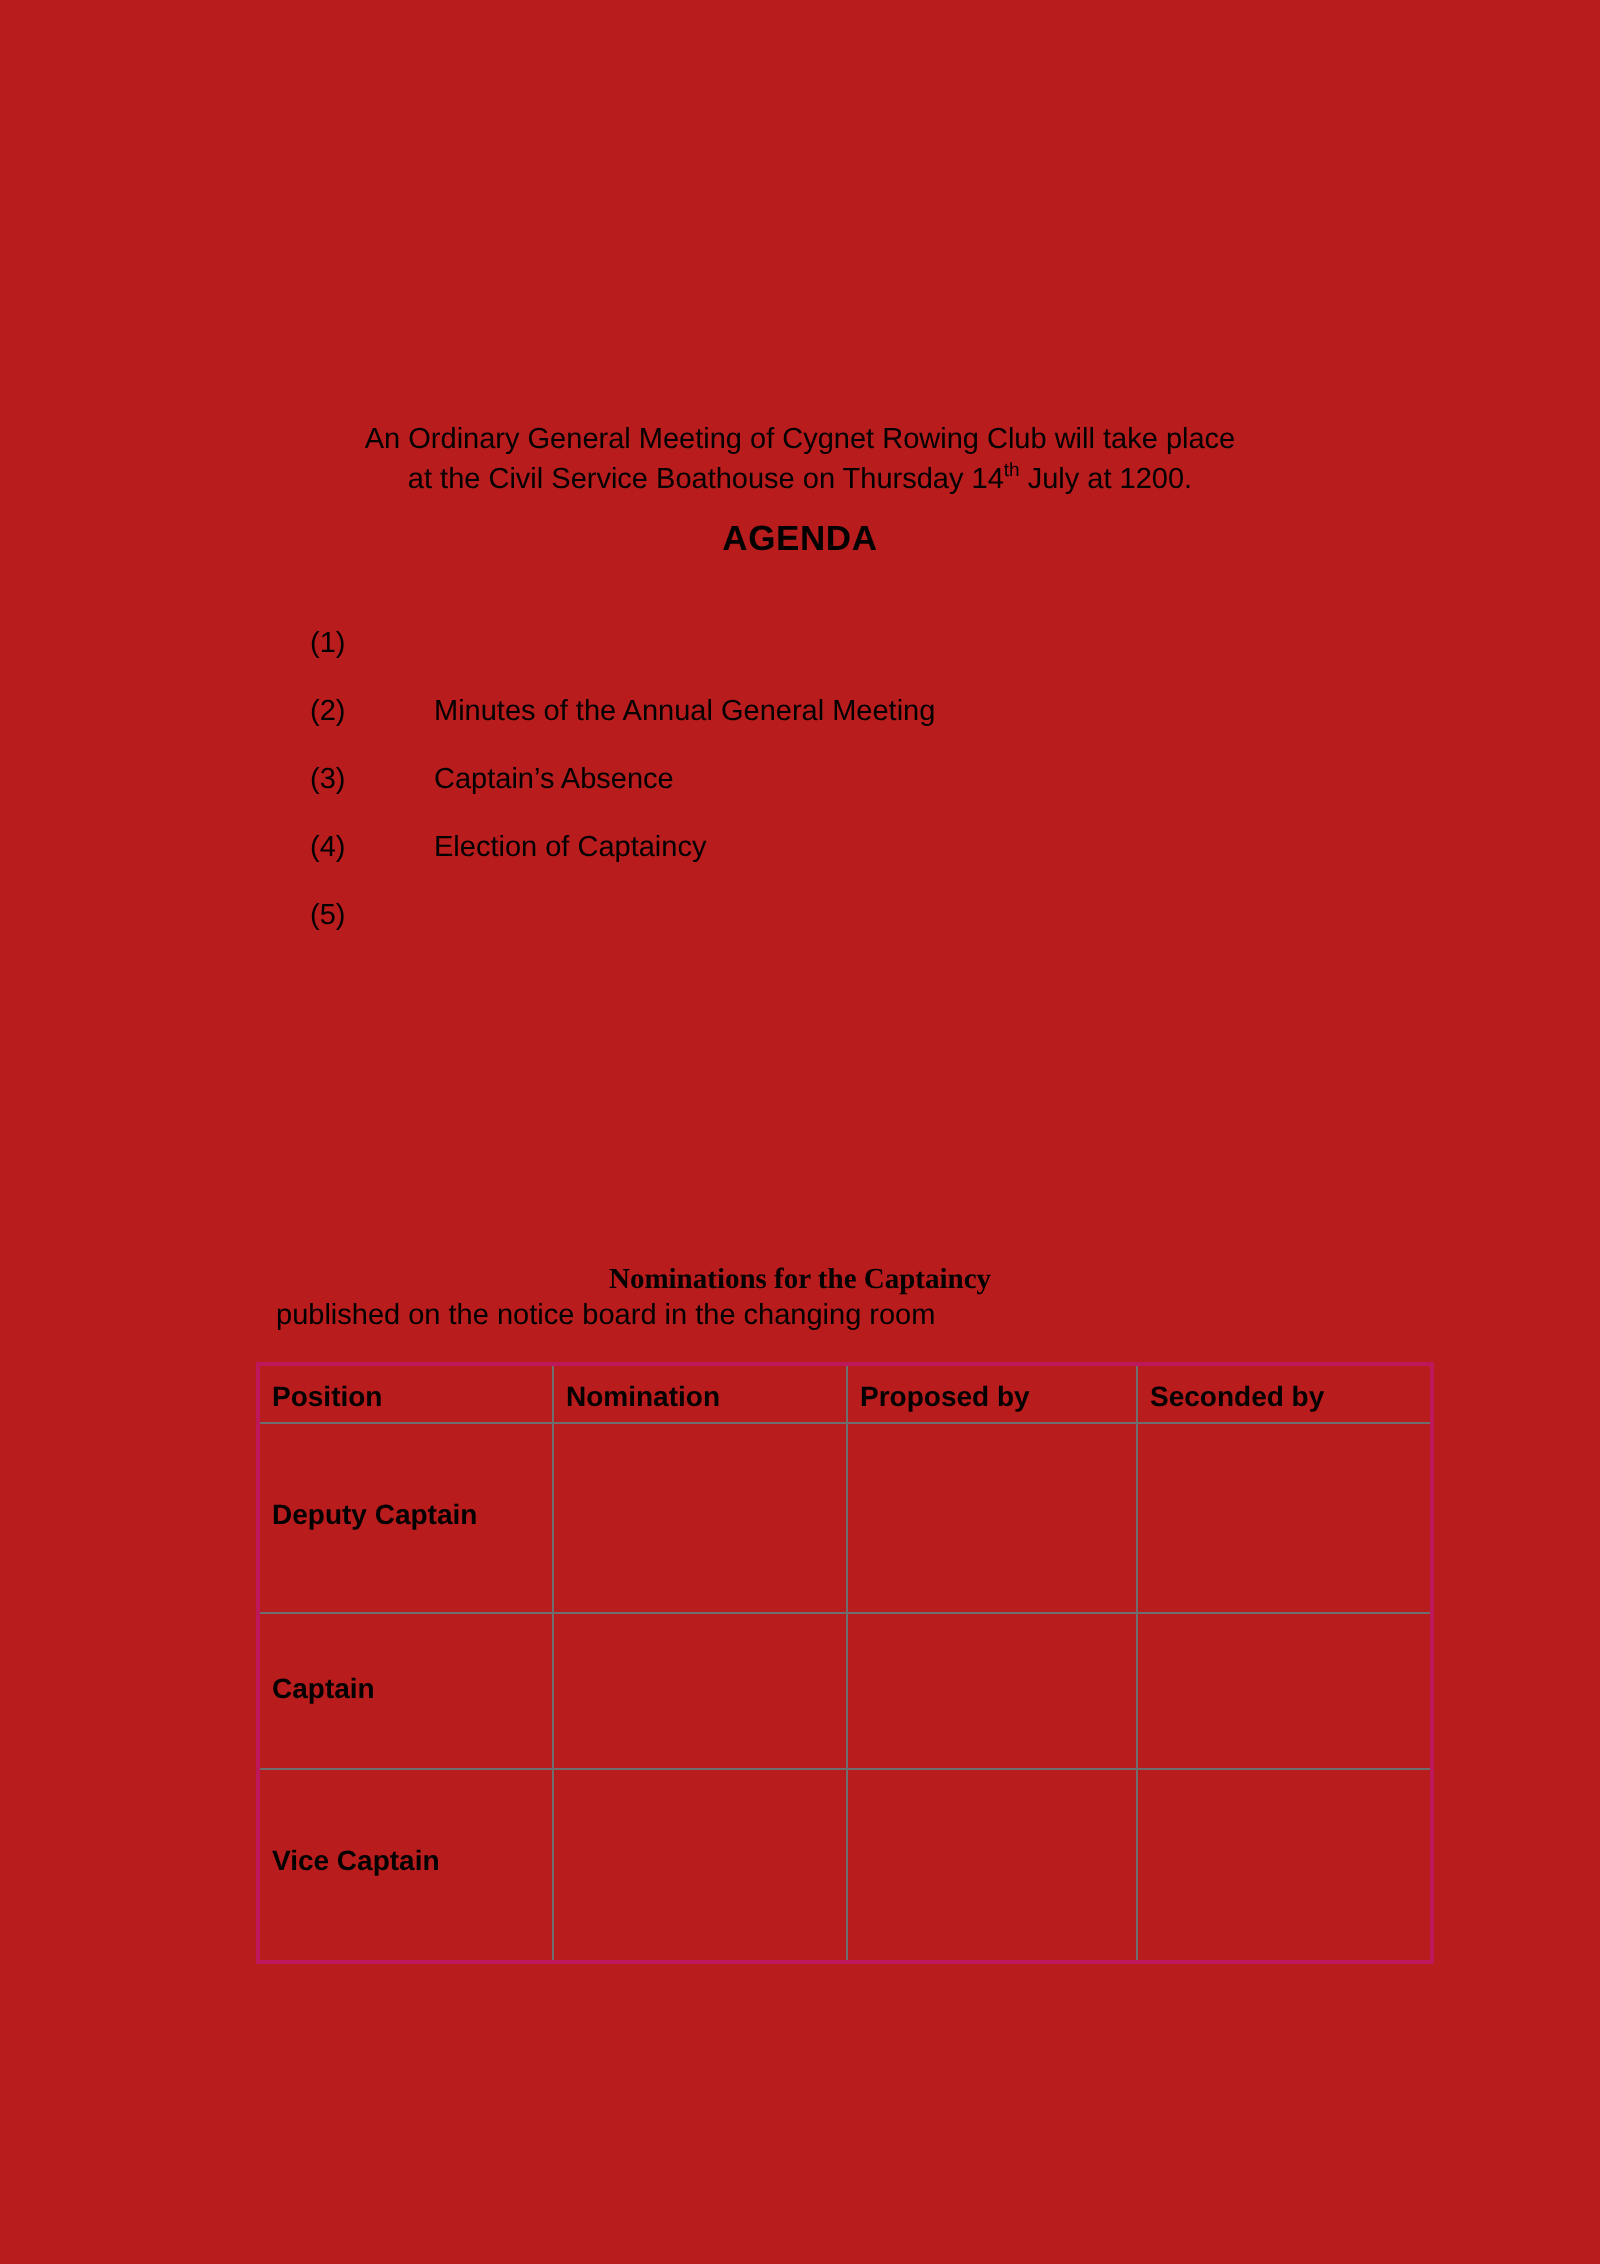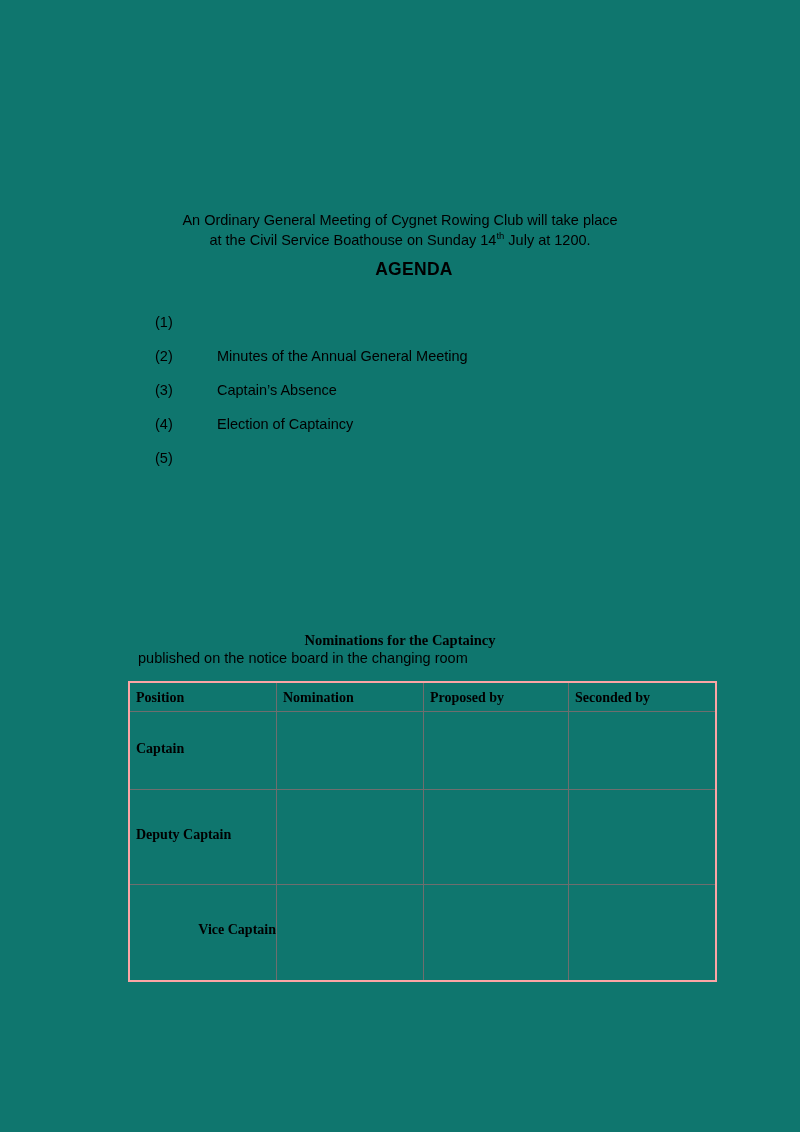--- a/index.html
+++ b/index.html
@@ -12,21 +12,21 @@
     height: 1132px;
     position: relative;
     font-family: "Liberation Sans", sans-serif;
     color: #000000;
     overflow: hidden;
   }
 
   .page {
     position: absolute;
     inset: 0;
-    background: #0f766e;
+    background: #b91c1c;
   }
 
   
   .notice {
     position: absolute;
     left: 130px;
     top: 210px;
     width: 540px;
     text-align: center;
     font-size: 14.5px;
@@ -35,21 +35,21 @@
   .notice-line { white-space: nowrap; }
   .notice sup {
     font-size: 9.5px;
     vertical-align: super;
     line-height: 0;
   }
 
   
   .agenda-heading {
     position: absolute;
-    left: 144px;
+    left: 130px;
     top: 259px;
     width: 540px;
     text-align: center;
     font-size: 17.5px;
     font-weight: bold;
     letter-spacing: 0.3px;
   }
 
   
   .agenda-list {
@@ -94,22 +94,21 @@
   .nom-table-wrap {
     position: absolute;
     left: 128px;
     top: 681px;
     width: 558px;
   }
   table.nom-table {
     border-collapse: collapse;
     width: 558px;
     table-layout: fixed;
-    border: 2px solid #fca5a5;
-    font-family: Liberation Serif, serif;
+    border: 2px solid #be185d;
   }
   table.nom-table td {
     border: 1px solid #6e6e6e;
     padding: 0 0 0 6px;
     font-size: 14px;
     font-weight: bold;
     vertical-align: middle;
   }
   table.nom-table tr.head-row td {
     height: 27px;
@@ -118,35 +117,35 @@
   }
   table.nom-table tr.body-row td {
     vertical-align: middle;
   }
   .c1 { width: 140px; }
   .c2 { width: 140px; }
   .c3 { width: 138px; }
   .c4 { width: 140px; }
   .r1 { height: 78px; }
   .r2 { height: 95px; }
-  .r3 { height: 96px; text-align: right; }
+  .r3 { height: 96px; }
   .cell-label {
     display: block;
     position: relative;
     top: -2px;
   }
 </style>
 </head>
 <body>
 
 <div class="page">
 
   <div class="notice">
     <div class="notice-line">An Ordinary General Meeting of Cygnet Rowing Club will take place</div>
-    <div class="notice-line"><span>at the Civil Service Boathouse on Sunday 14</span><sup>th</sup><span> July at 1200.</span></div>
+    <div class="notice-line"><span>at the Civil Service Boathouse on Thursday 14</span><sup>th</sup><span> July at 1200.</span></div>
   </div>
 
   <div class="agenda-heading">AGENDA</div>
 
   <div class="agenda-list">
     <div class="agenda-row">
       <span class="agenda-num">(1)</span>
     </div>
     <div class="agenda-row">
       <span class="agenda-num">(2)</span>
@@ -170,36 +169,36 @@
 
   <div class="nom-table-wrap">
     <table class="nom-table">
       <tbody>
           <tr class="head-row">
         <td class="c1">Position</td>
         <td class="c2">Nomination</td>
         <td class="c3">Proposed by</td>
         <td class="c4">Seconded by</td>
       </tr>
+      <tr class="body-row r2">
+        <td class="c1">
+              <span class="cell-label">Deputy Captain</span>
+            </td>
+        <td class="c2"></td>
+        <td class="c3"></td>
+        <td class="c4"></td>
+      </tr>
       <tr class="body-row r1">
         <td class="c1">
               <span class="cell-label">Captain</span>
             </td>
         <td class="c2"></td>
         <td class="c3"></td>
         <td class="c4"></td>
       </tr>
-      <tr class="body-row r2">
-        <td class="c1">
-              <span class="cell-label">Deputy Captain</span>
-            </td>
-        <td class="c2"></td>
-        <td class="c3"></td>
-        <td class="c4"></td>
-      </tr>
       <tr class="body-row r3">
         <td class="c1">
               <span class="cell-label">Vice Captain</span>
             </td>
         <td class="c2"></td>
         <td class="c3"></td>
         <td class="c4"></td>
       </tr>
     </tbody>
       </table>

